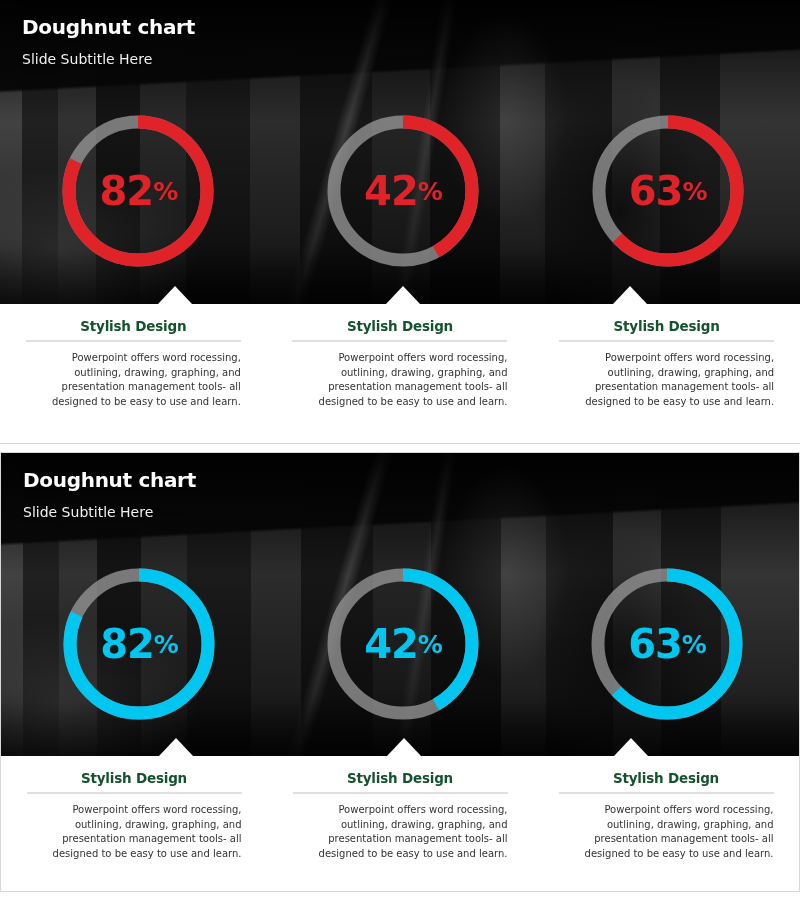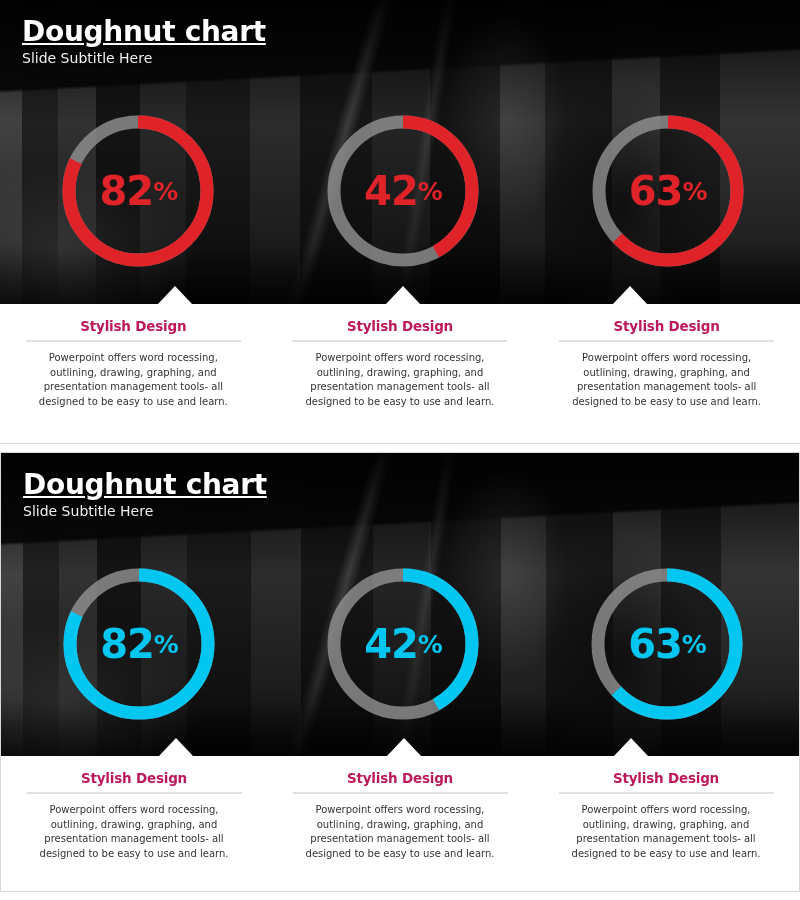--- a/index.html
+++ b/index.html
@@ -70,32 +70,31 @@
       radial-gradient(ellipse 120px 180px at 620px 210px, rgba(10,10,10,0.85) 0%, rgba(10,10,10,0) 72%),
       radial-gradient(ellipse 90px 150px at 505px 120px, rgba(230,230,230,0.10) 0%, rgba(0,0,0,0) 70%),
       radial-gradient(ellipse 200px 120px at 60px 250px, rgba(200,200,200,0.12) 0%, rgba(0,0,0,0) 70%),
       linear-gradient(to bottom, rgba(0,0,0,0) 82%, rgba(0,0,0,0.55) 100%);
   }
 
   
   .hero-head { position:absolute; left:22px; top:16px; z-index:4; }
   .slide-title {
     color:#ffffff;
-    font-size:28px;
+    font-size:20px;
     font-weight:bold;
     letter-spacing:-0.3px;
     line-height:1.15;
     text-shadow:0 1px 3px rgba(0,0,0,0.75);
-    text-decoration:underline;
   }
   .slide-subtitle {
     color:#f0f0f0;
     font-size:14px;
     font-weight:normal;
-    margin-top:2px;
+    margin-top:12px;
     text-shadow:0 1px 3px rgba(0,0,0,0.75);
   }
 
   
   .rings {
     position:absolute;
     left:6px; right:0;
     top:108px;
     height:172px;
     display:flex;
@@ -130,32 +129,33 @@
   .captions {
     display:flex;
     justify-content:space-around;
     padding:14px 0 0 0;
     background:#ffffff;
   }
   .caption { width:215px; text-align:center; }
   .caption-title {
     font-size:13.5px;
     font-weight:bold;
-    color:#be185d;
+    color:#14532d;
     letter-spacing:-0.2px;
   }
   .caption-rule {
     height:2px;
     background:#e0e0e0;
     margin:6px 0 9px 0;
   }
   .caption-body {
     font-size:10px;
     line-height:1.45;
     color:#333333;
+    text-align:right;
   }
 </style>
 </head>
 <body>
 
 <section class="slide first">
   <div class="hero">
     <div class="photo"></div>
 
     <div class="hero-head">

